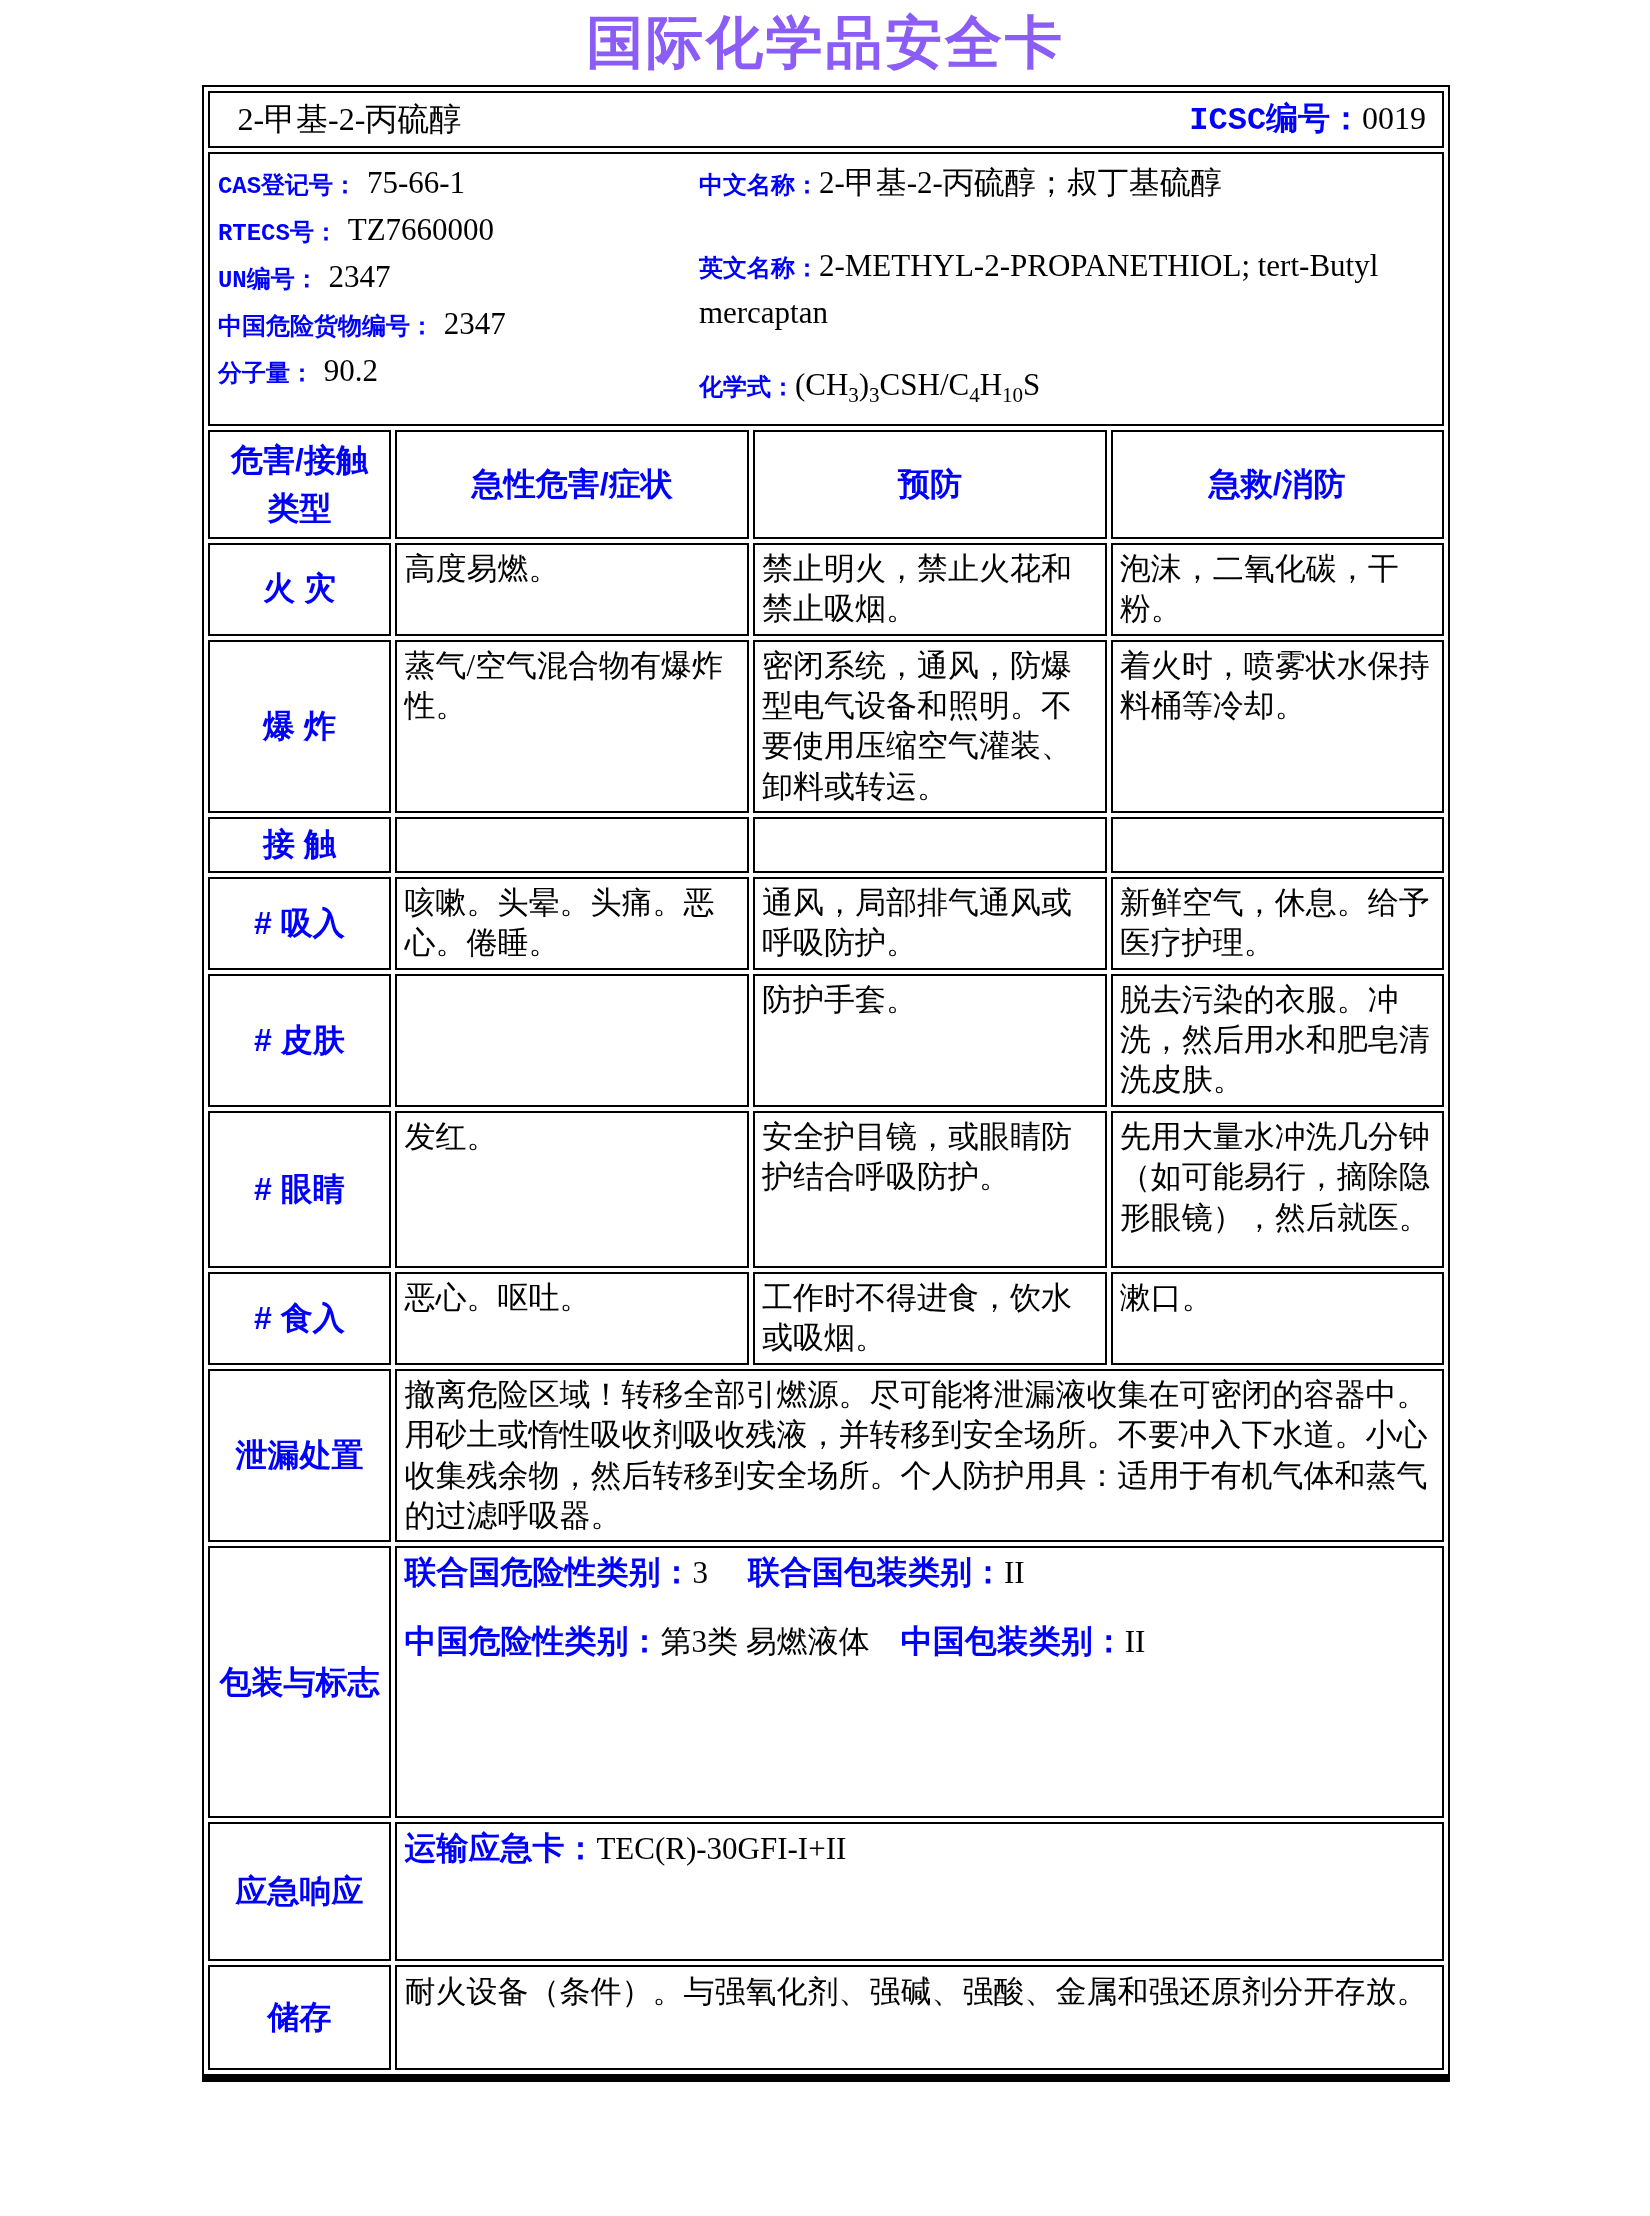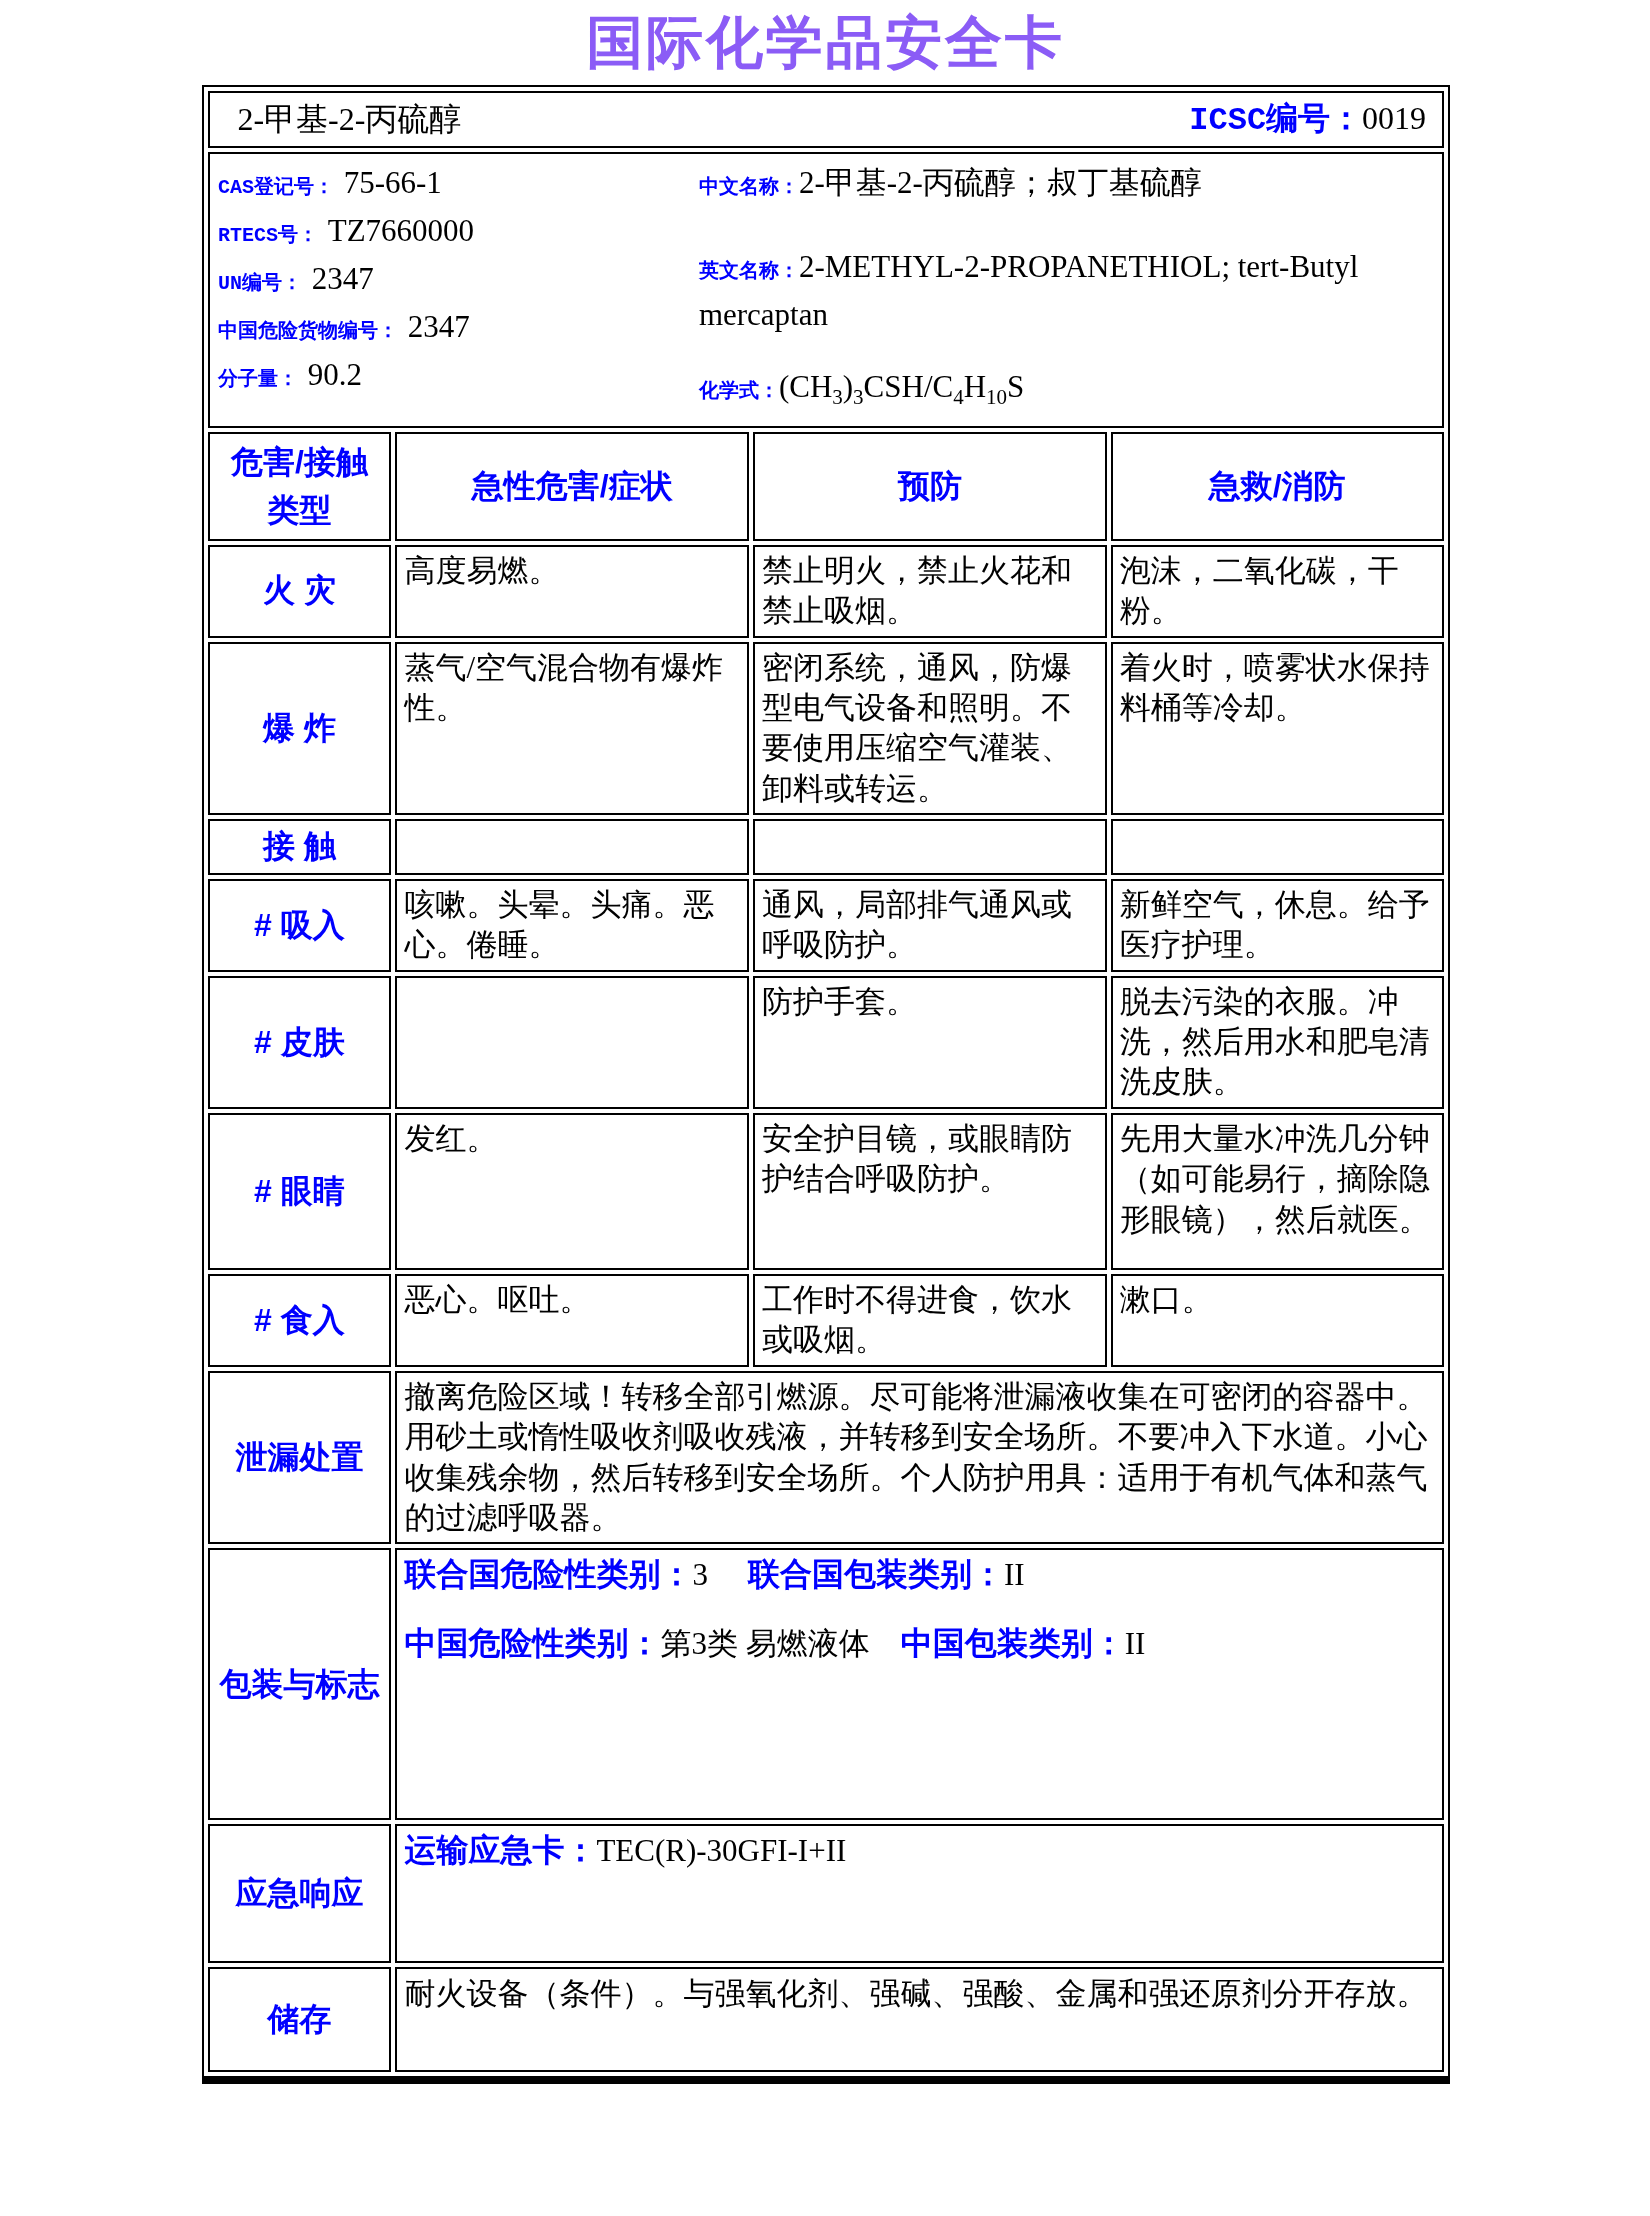--- a/index.html
+++ b/index.html
@@ -62,21 +62,21 @@
     min-height: 45px;
     padding: 0 8.4px;
     font-size: 32px;
   }
   .name-flex .chem-name { padding-left: 12.5px; }
   
   .ids-flex { display: flex; align-items: flex-start; padding: 2.8px 1.4px; }
   .ids-left { width: 481px; flex: none; }
   .ids-right { width: 697px; flex: none; }
   .id-line { font-size: 31px; line-height: 43px; }
-  .id-line .lbl { font-size: 20px; }
+  .id-line .lbl { font-size: 24px; }
   .en-line { margin-top: 36px; }
   .formula-line { margin-top: 29px; }
   .formula-line sub { font-size: 21px; }
   .val-gap { margin-left: 9.8px; }
   
   td.ghead {
     text-align: center;
     vertical-align: middle;
     color: #0000ff;
     font-weight: bold;

